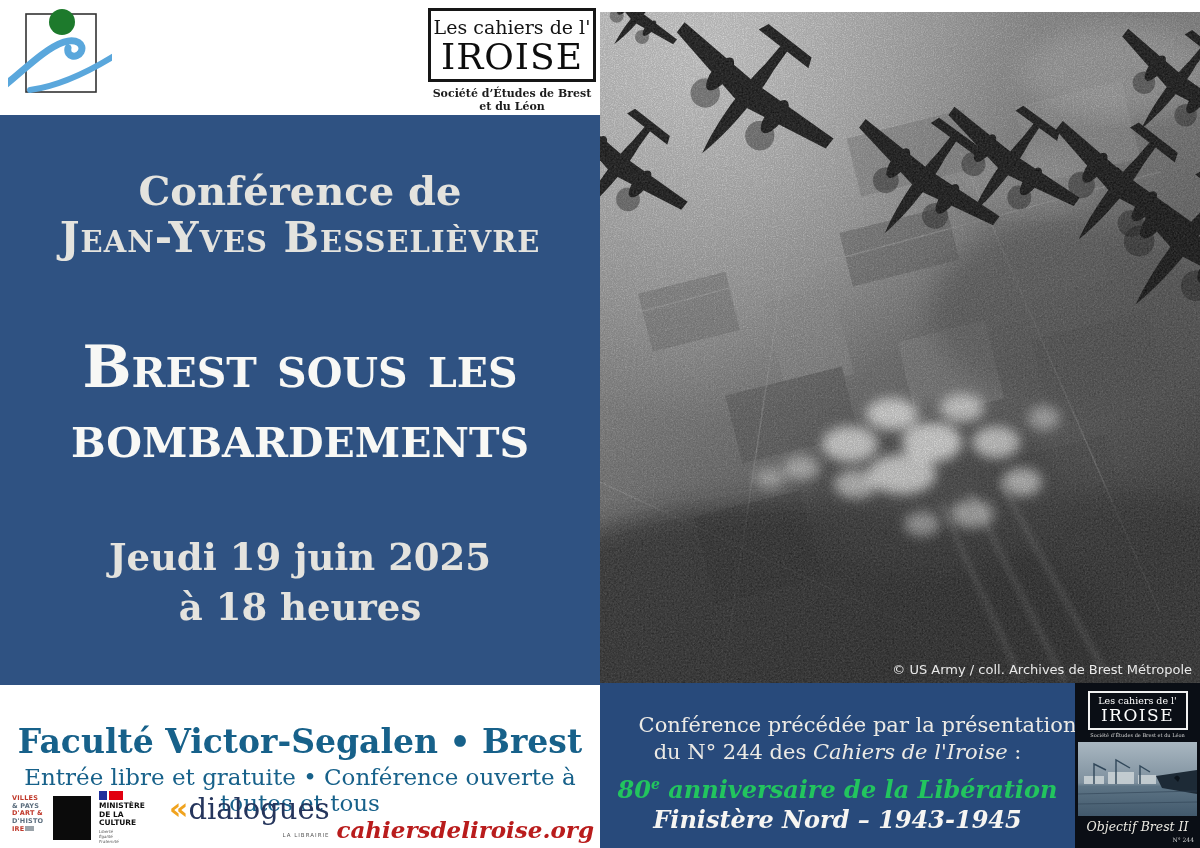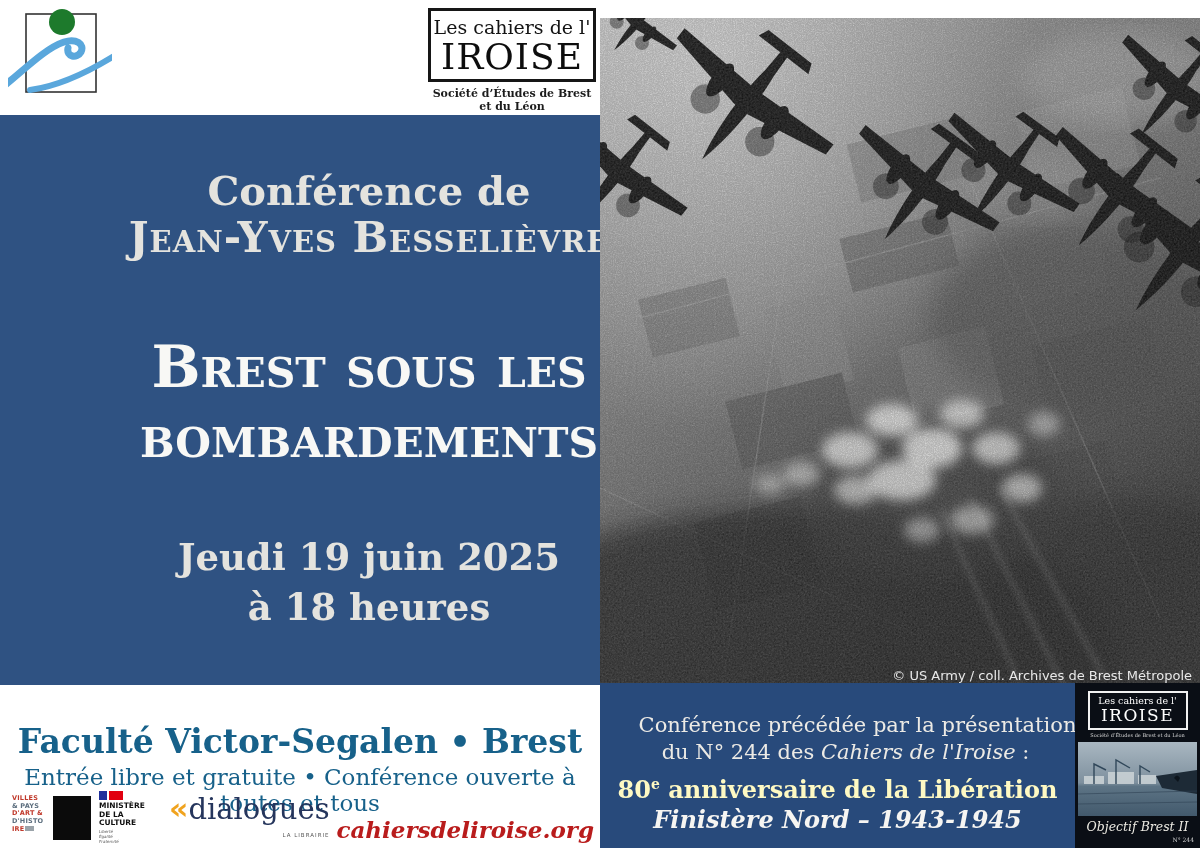--- a/index.html
+++ b/index.html
@@ -10,29 +10,29 @@
   .soc-logo{position:absolute;left:8px;top:4px;width:104px;height:106px;}
   .series{position:absolute;left:138px;top:11px;width:282px;text-align:center;
           color:#1e3d7a;font-weight:bold;font-size:25px;line-height:1.17;}
   .iroise-wrap{position:absolute;left:428px;top:8px;width:168px;text-align:center;}
   .iroise-box{border:3px solid #161616;background:#fff;padding:5px 2px 3px;}
   .iroise-box .l1{font-size:19px;color:#131313;}
   .iroise-box .l2{font-size:36px;letter-spacing:1px;line-height:1.05;color:#0d0d0d;}
   .iroise-sub{font-size:11px;font-weight:bold;margin-top:5px;color:#1c1c1c;}
   
   .blue-panel{position:absolute;left:0;top:115px;width:600px;height:570px;background:#2f5282;
-              text-align:center;color:#e4e3de;padding-left:46px;}
+              text-align:center;color:#e4e3de;}
   .intro{position:absolute;top:52px;width:100%;font-size:40px;font-weight:bold;}
   .speaker{position:absolute;top:98px;width:100%;font-size:42px;font-weight:bold;
            font-variant:small-caps;letter-spacing:1px;}
   .big-title{position:absolute;top:218px;width:100%;font-size:58px;font-weight:bold;
              font-variant:small-caps;line-height:1.2;color:#f8f8f5;}
   .date{position:absolute;top:418px;width:100%;font-size:37px;font-weight:bold;line-height:1.35;}
   
-  .photo{position:absolute;left:600px;top:18px;width:600px;height:683px;background:#ec4899;}
+  .photo{position:absolute;left:600px;top:12px;width:600px;height:683px;background:#ec4899;}
   
   .venue{position:absolute;left:0;top:685px;width:600px;height:163px;background:#fff;
          text-align:center;color:#17618a;}
   .room{position:absolute;top:3px;width:100%;font-size:30px;font-weight:bold;}
   .faculty{position:absolute;top:37px;width:100%;font-size:33px;font-weight:bold;}
   .admission{position:absolute;top:79px;width:100%;font-size:23px;}
   .logos{position:absolute;left:12px;top:107px;width:370px;height:52px;display:flex;
          align-items:center;gap:8px;font-family:"DejaVu Sans",sans-serif;}
   .brest-logo{display:flex;align-items:flex-end;}
   .brest-txt{margin-left:3px;line-height:1;text-align:left;}
@@ -53,22 +53,22 @@
   .dialogues{position:relative;display:flex;align-items:baseline;height:48px;}
   .dia-mark{color:#f0a31e;font-size:30px;font-weight:bold;line-height:1;letter-spacing:-2px;}
   .dia-name{color:#25355c;font-size:29px;font-family:"DejaVu Serif",serif;margin-left:2px;line-height:1;}
   .dia-sub{position:absolute;right:0;bottom:4px;font-size:5.5px;letter-spacing:1px;color:#555;}
   .website{position:absolute;right:6px;top:131px;font-size:23px;font-style:italic;font-weight:bold;
            color:#b91c1c;}
   
   .announcement{position:absolute;left:600px;top:683px;width:475px;height:165px;background:#284a7b;
                 color:#eceae5;text-align:center;}
   .ann1{position:absolute;top:30px;width:100%;font-size:21px;padding-left:20px;}
-  .ann2{position:absolute;top:57px;width:100%;font-size:21px;padding-left:8px;}
-  .annb1{position:absolute;top:92px;width:100%;font-size:24px;font-weight:bold;color:#fef9c3;}
+  .ann2{position:absolute;top:57px;width:100%;font-size:21px;}
+  .annb1{position:absolute;top:92px;width:100%;font-size:24px;font-weight:bold;font-style:italic;color:#22c55e;}
   .annb1 sup{font-size:14px;}
   .annb2{position:absolute;top:122px;width:100%;font-size:24px;font-weight:bold;font-style:italic;color:#f6f5f2;}
   
   .cover{position:absolute;left:1075px;top:683px;width:125px;height:165px;background:#0a0e15;
          text-align:center;color:#fff;}
   .cover-box{margin:8px auto 0;width:96px;border:2px solid #f2f2f2;padding:2px 0 3px;background:#0a0e15;}
   .cover-box .c1{font-size:9.5px;line-height:1.2;}
   .cover-box .c2{font-size:17px;letter-spacing:1.5px;line-height:1.1;}
   .cover-sub{font-size:5px;margin-top:2px;color:#d8d8d8;}
   .cover-photo{display:block;margin:4px auto 0;}

